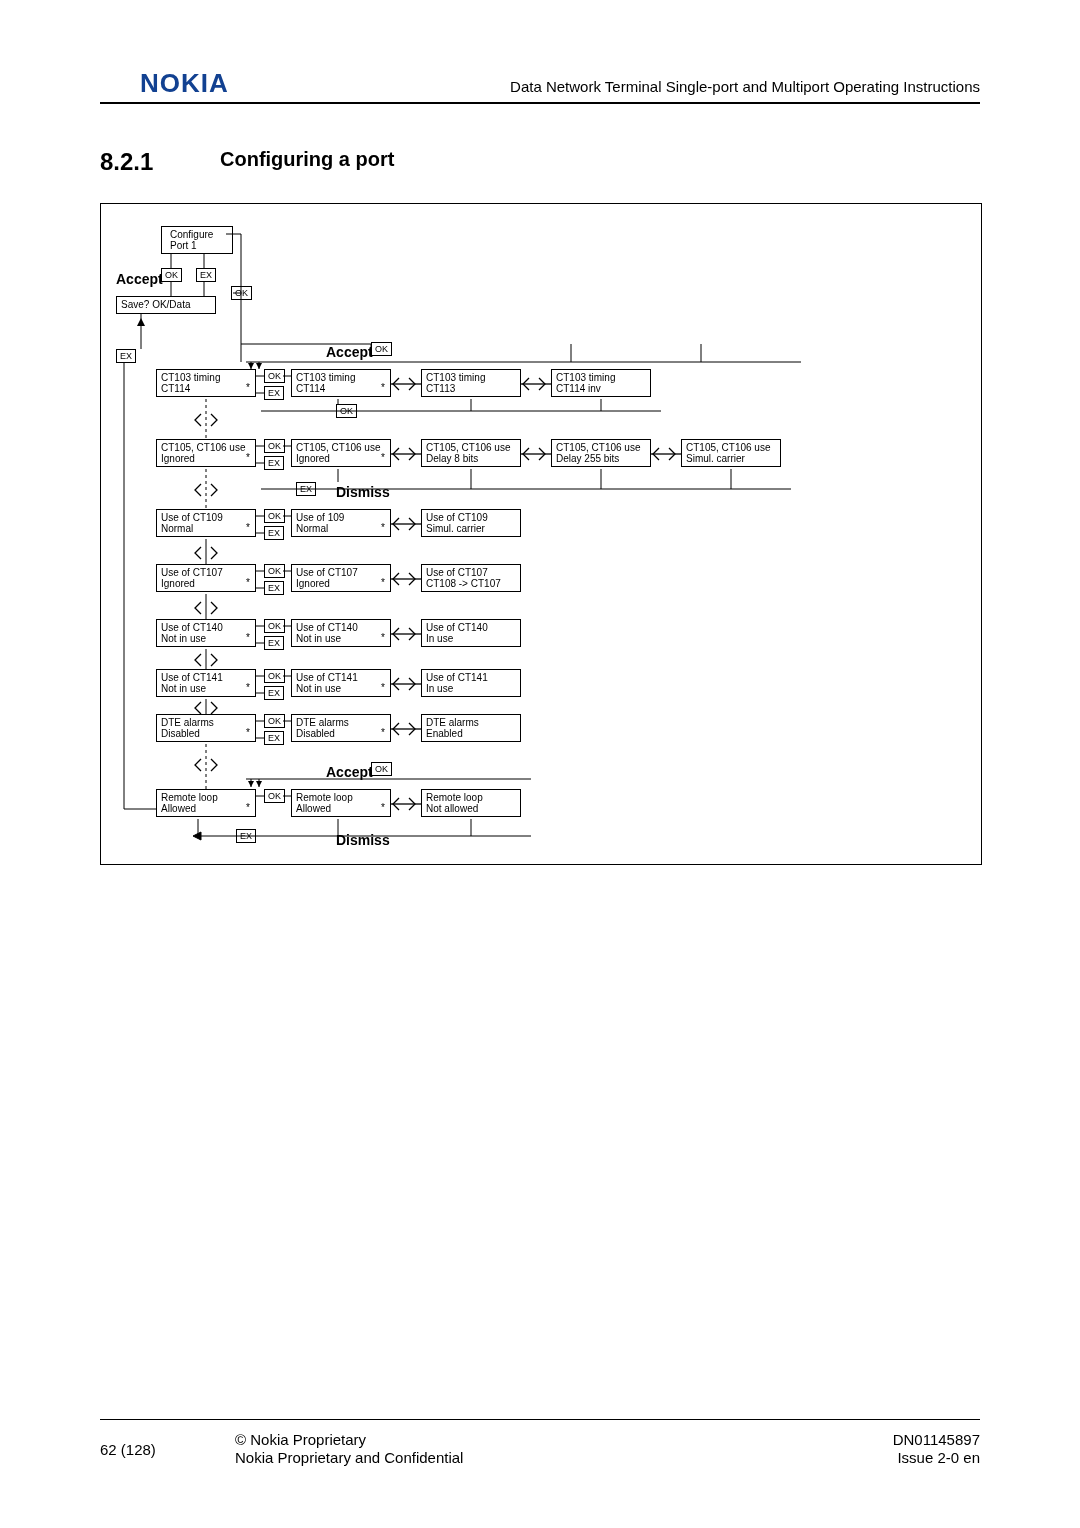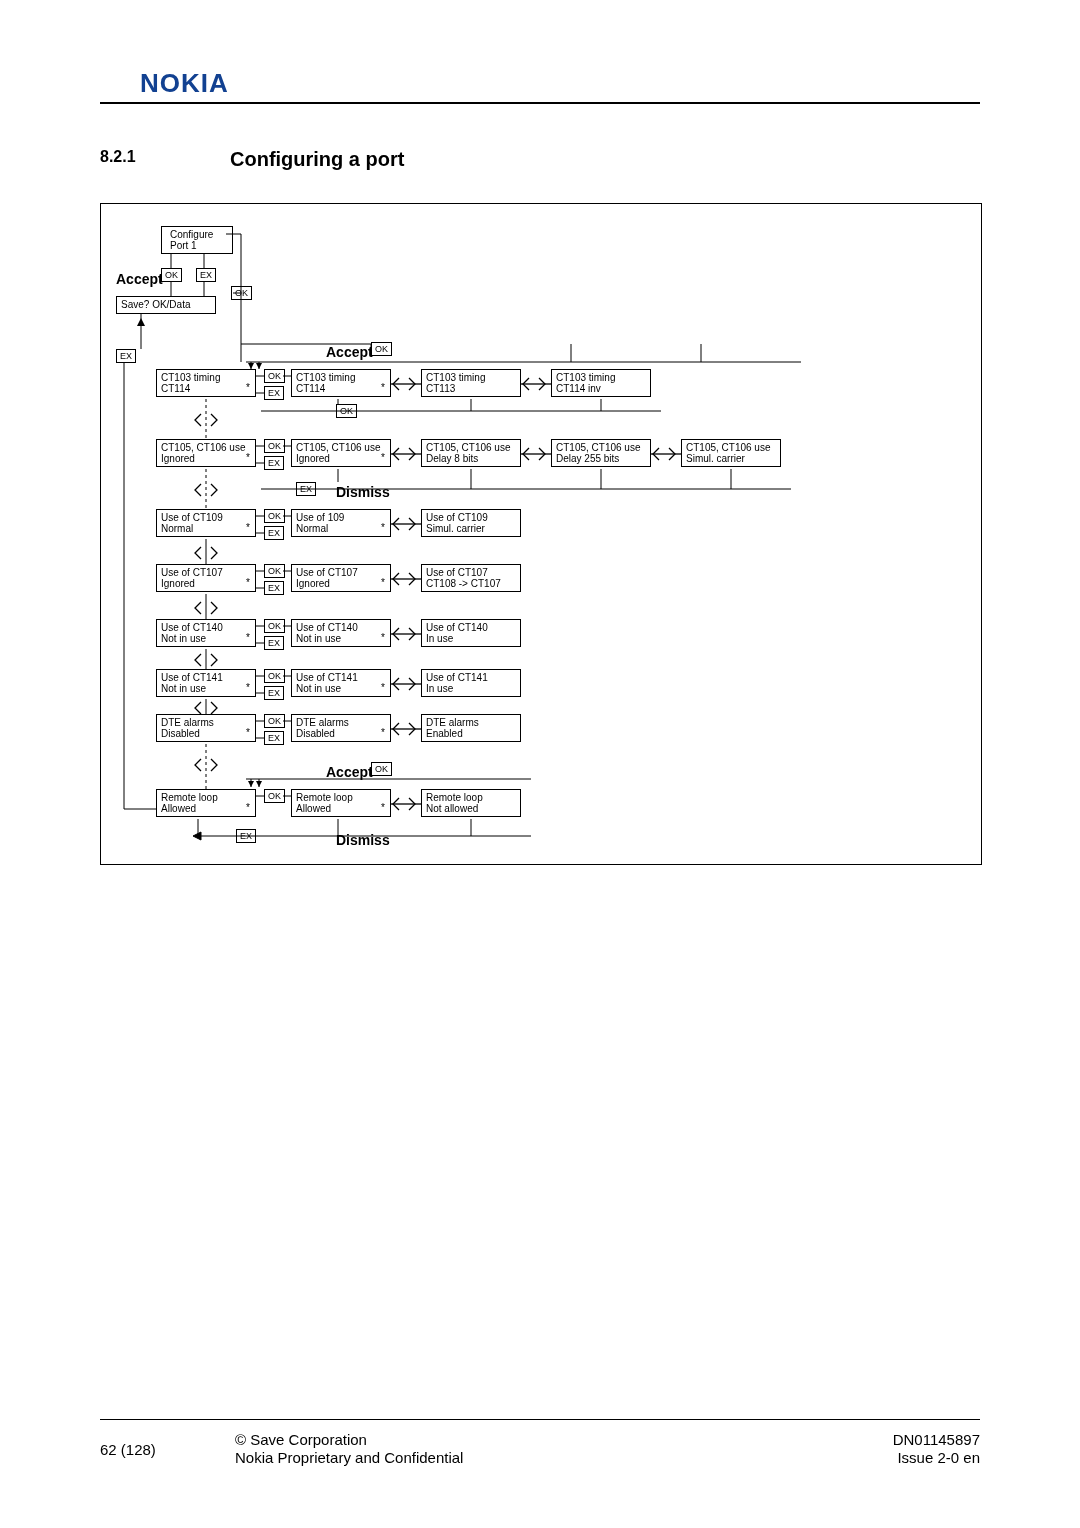--- a/index.html
+++ b/index.html
@@ -2,22 +2,22 @@
 <html><head>
 <meta charset="utf-8">
 <style>
   html,body{margin:0;padding:0;background:#fff;font-family:Helvetica,Arial,sans-serif;color:#000;}
   .page{width:1080px;height:1528px;position:relative;margin:0 auto;box-sizing:border-box;}
   
   .logo{position:absolute;left:100px;top:68px;font-weight:900;font-size:26px;letter-spacing:1px;color:#124191;font-family:Arial,Helvetica,sans-serif;margin-left:40px;}
   .hdr-title{position:absolute;right:100px;top:78px;font-size:15px;}
   .hdr-rule{position:absolute;left:100px;right:100px;top:102px;height:0;border-top:2.5px solid #000;}
   
-  .sec-num{position:absolute;left:100px;top:148px;font-weight:700;font-size:16px;}
-  .sec-title{position:absolute;left:230px;top:148px;font-weight:700;font-size:20px;}
+  .sec-num{position:absolute;left:100px;top:148px;font-weight:700;font-size:24px;}
+  .sec-title{position:absolute;left:220px;top:148px;font-weight:700;font-size:20px;}
   
   .diagram{position:absolute;left:100px;top:203px;width:880px;height:660px;border:1px solid #000;}
   .caption{position:absolute;left:0;right:0;top:900px;text-align:center;font-size:17px;}
   
   .ftr-rule{position:absolute;left:100px;right:100px;bottom:108px;height:0;border-top:1.5px solid #000;}
   .ftr-page{position:absolute;left:100px;bottom:70px;font-size:15px;}
   .ftr-mid1{position:absolute;left:235px;bottom:80px;font-size:15px;}
   .ftr-mid2{position:absolute;left:235px;bottom:62px;font-size:15px;}
   .ftr-r1{position:absolute;right:100px;bottom:80px;font-size:15px;}
   .ftr-r2{position:absolute;right:100px;bottom:62px;font-size:15px;}
@@ -26,20 +26,21 @@
   .tag{position:absolute;border:1px solid #000;background:#fff;font-size:9px;line-height:12px;height:14px;padding:0 3px;box-sizing:border-box;}
   .lbl{position:absolute;font-size:14px;font-weight:700;}
   svg.wire{position:absolute;left:0;top:0;overflow:visible;}
   .asterisk{position:absolute;font-size:10px;}
 </style>
 </head>
 <body>
 
 <div class="page">
   <div class="logo">NOKIA</div>
+  <div class="hdr-title">Data Network Terminal Single-port and Multiport Operating Instructions</div>
   <div class="hdr-rule"></div>
 
   <div class="sec-num">8.2.1</div>
   <div class="sec-title">Configuring a port</div>
 
   <div class="diagram">
 
     <div class="box" style="left:60px;top:22px;width:72px;padding-left:8px;">
       <span>Configure</span><br>
       <span>Port 1</span>
@@ -302,17 +303,17 @@
         <polygon points="100,628 100,636 92,632" fill="#000"></polygon>
         <line x1="97" y1="615" x2="97" y2="632"></line>
       </g>
     </svg>
 
   </div>
 
 
   <div class="ftr-rule"></div>
   <div class="ftr-page">62 (128)</div>
-  <div class="ftr-mid1">© Save Corporation</div>
+  <div class="ftr-mid1">© Nokia Proprietary</div>
   <div class="ftr-mid2">Nokia Proprietary and Confidential</div>
   <div class="ftr-r1">DN01145897</div>
   <div class="ftr-r2">Issue 2-0 en</div>
 </div>
 
 </body></html>

